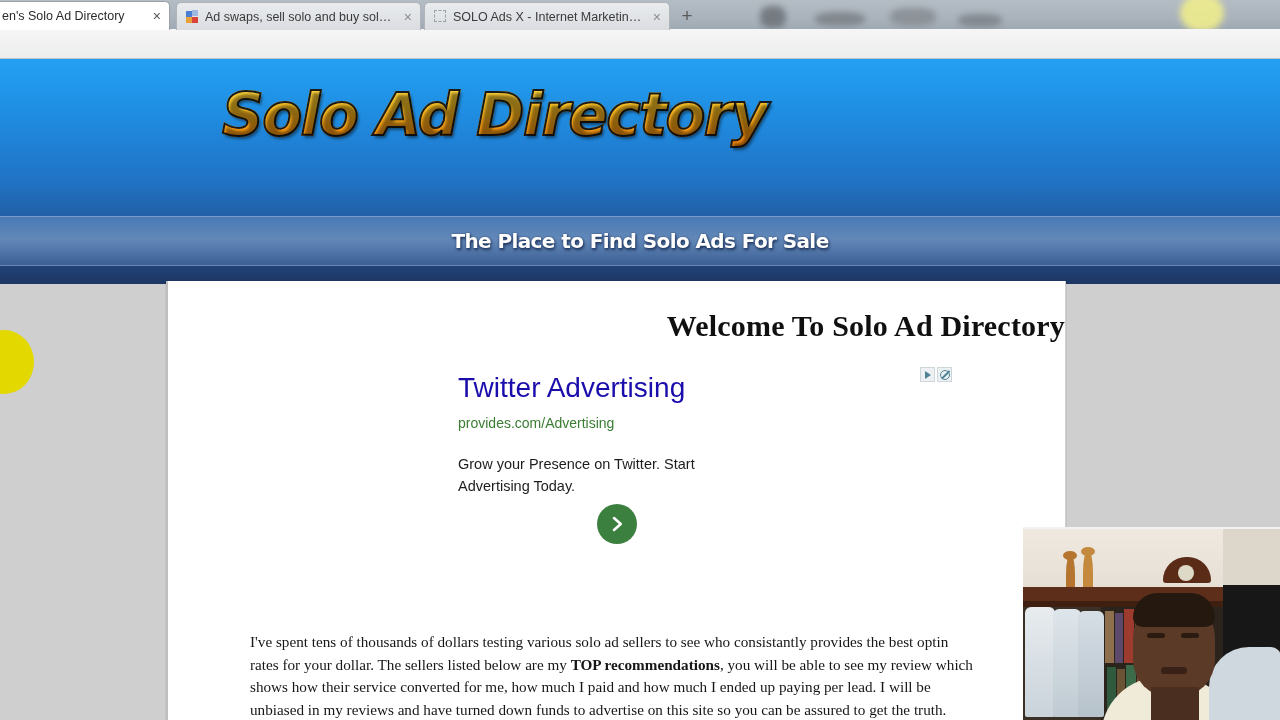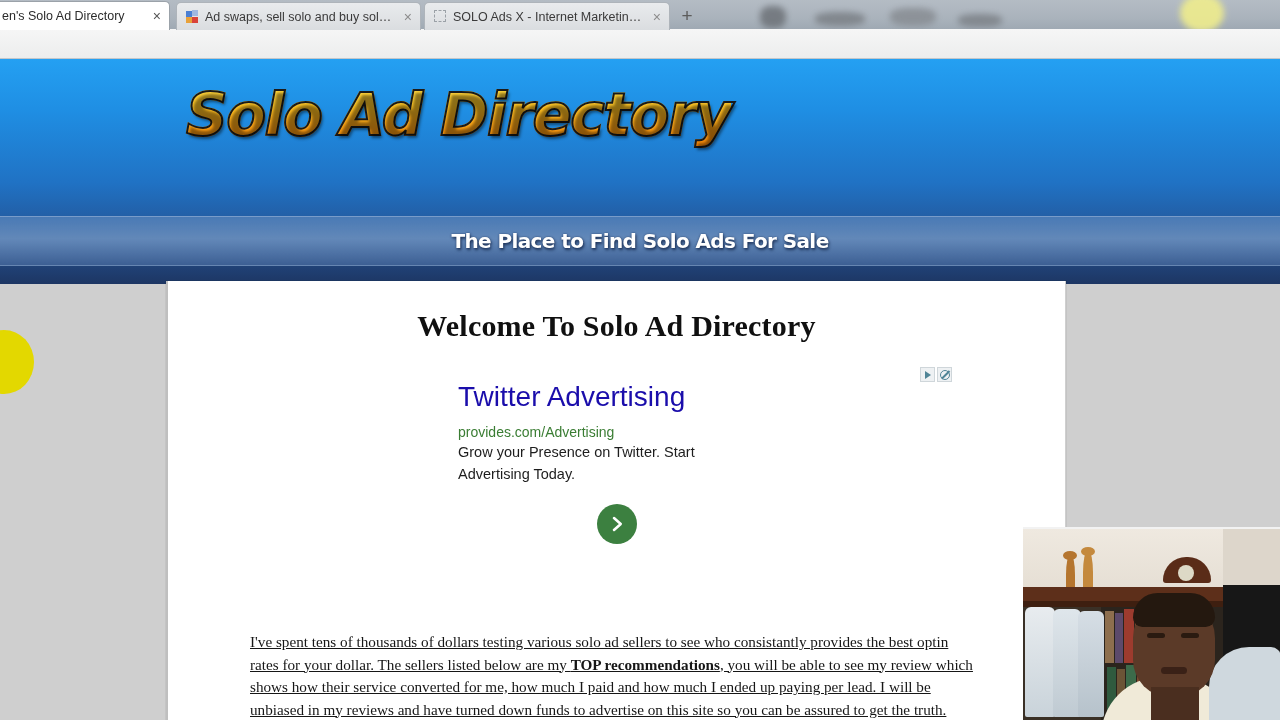--- a/index.html
+++ b/index.html
@@ -90,20 +90,21 @@
   }
   .logo-wrap{ position:absolute; left:186px; top:22px; }
   .logo-text{
     font-family:"DejaVu Sans", sans-serif;
     font-size:58px; font-weight:bold; font-style:italic; letter-spacing:-1.5px;
     background:linear-gradient(180deg,#ffe14a 0%,#ffc423 38%,#ff9e12 72%,#f27f05 100%);
     -webkit-background-clip:text; background-clip:text; color:transparent;
     -webkit-text-stroke:2px #1a1a1a;
     paint-order:stroke fill;
     text-shadow:2px 3px 3px rgba(0,0,0,.45);
+    margin-left:36px;
   }
   .tagline-band{
     position:absolute; left:0; top:157px; width:1280px; height:50px;
     background:linear-gradient(180deg,rgba(120,155,200,.45) 0%,rgba(150,180,215,.55) 45%,rgba(95,130,180,.45) 100%);
     border-top:1px solid rgba(190,210,235,.45);
     border-bottom:1px solid rgba(150,175,210,.4);
     display:flex; align-items:center; justify-content:center;
   }
   .tagline-text{
     font-family:"DejaVu Sans", sans-serif;
@@ -117,21 +118,21 @@
     background:#e3d800; border-radius:50%;
   }
 
   .content-panel{
     position:absolute; left:166px; top:-3px; width:900px; height:460px;
     background:#ffffff;
     border-left:2px solid #bfbfbf; border-right:1px solid #cfcfcf;
     box-shadow:0 0 0 1px rgba(0,0,0,.05);
   }
   .welcome-h1{
-    text-align:center; margin-top:28px;
+    text-align:right; margin-top:28px;
     font-family:"Liberation Serif", serif;
     font-size:30px; font-weight:bold; color:#101010; letter-spacing:.2px;
   }
 
   
   .ad-block{ position:absolute; left:290px; top:92px; width:330px; }
   .ad-ctrls{
     position:absolute; left:462px; top:-6px; display:flex; gap:2px;
   }
   .ad-ctrl{
@@ -144,36 +145,36 @@
   }
   .ad-ban{
     width:10px;height:10px;border:1.6px solid #4f8496;border-radius:50%;position:relative;
   }
   .ad-ban::after{
     content:""; position:absolute; left:-1px; top:3.2px; width:11px; height:1.6px;
     background:#4f8496; transform:rotate(-45deg);
   }
   .ad-title{
     font-family:"Liberation Sans", sans-serif;
-    font-size:28px; color:#1a0dab; font-weight:400; line-height:1.1;margin-top:9px;
+    font-size:28px; color:#1a0dab; font-weight:400; line-height:1.1;
   }
   .ad-url{ margin-top:11px; font-size:14px; color:#3a7d33; }
-  .ad-desc{ margin-top:1px; font-size:14.5px; color:#1d1d1d; line-height:1.55; max-width:262px; }
+  .ad-desc{ margin-top:22px; font-size:14.5px; color:#1d1d1d; line-height:1.55; max-width:262px; }
 
   .green-arrow{
     position:absolute; left:429px; top:223px; width:40px; height:40px;
     border-radius:50%; background:#3c8040;
     display:flex; align-items:center; justify-content:center;
   }
   .green-arrow svg{ display:block; }
 
   .body-copy{
     position:absolute; left:82px; top:350px; width:724px;
     font-family:"Liberation Serif", serif;
-    font-size:15.2px; line-height:1.48; color:#161616; text-align:left;text-decoration:underline;
+    font-size:15.2px; line-height:1.48; color:#161616; text-align:left;
   }
   .body-copy b{ font-weight:bold; }
 
   
   .webcam{
     position:absolute; left:1023px; top:527px; width:257px; height:193px;
     overflow:hidden; border-top:2px solid #f2f2f2; z-index:9;
     background:#3a3026;
   }
   .wc-layer{ position:absolute; }

